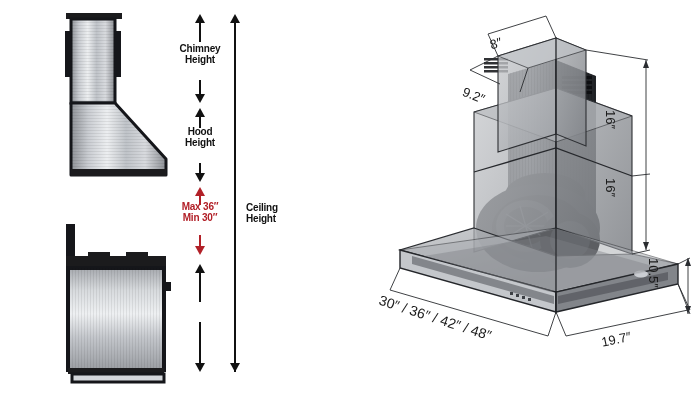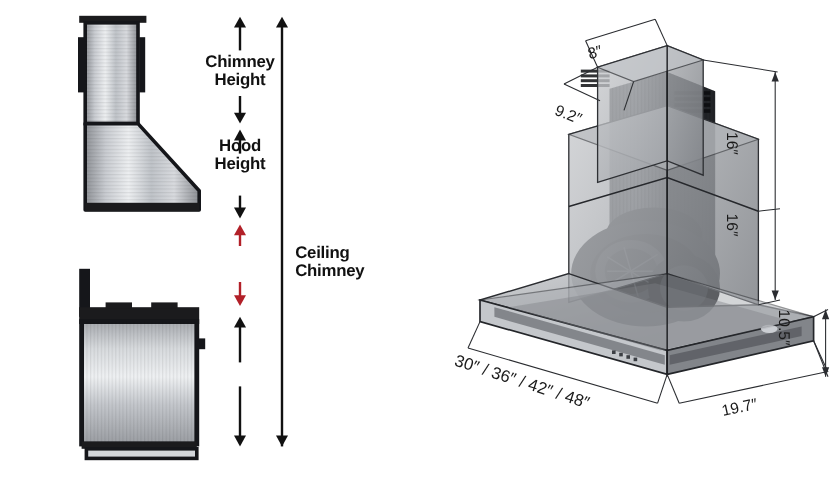--- a/index.html
+++ b/index.html
@@ -21,21 +21,21 @@
     position: absolute;
     font-family: "Liberation Sans", sans-serif;
     font-weight: bold;
     color: #111111;
     text-align: center;
     line-height: 1.08;
     white-space: pre;
     letter-spacing: -0.2px;
   }
   .lbl.red { color: #b22028; }
-  .lbl.big { font-size: 14px; }
+  .lbl.big { font-size: 10px; }
 
   
   .vline {
     position: absolute;
     width: 2px;
     background: #111111;
   }
   .vline.red { background: #b22028; width: 2px; }
 
   .arrowhead {
@@ -137,40 +137,42 @@
 
   <div class="arrowhead up" style="left:195px; top:14px;"></div>
   <div class="vline" style="left:199px; top:22px; height:20px;"></div>
   <div class="lbl big" style="left:150px; top:44px; width:100px;">Chimney
 Height</div>
   <div class="vline" style="left:199px; top:80px; height:15px;"></div>
   <div class="arrowhead down" style="left:195px; top:94px;"></div>
 
   <div class="arrowhead up" style="left:195px; top:108px;"></div>
   <div class="vline" style="left:199px; top:116px; height:12px;"></div>
-  <div class="lbl big" style="left:150px; top:114px; width:100px;">Hood
+  <div class="lbl big" style="left:150px; top:127px; width:100px;">Hood
 Height</div>
   <div class="vline" style="left:199px; top:163px; height:11px;"></div>
   <div class="arrowhead down" style="left:195px; top:173px;"></div>
 
   <div class="arrowhead up red" style="left:195px; top:187px;"></div>
   <div class="vline red" style="left:199px; top:195px; height:10px;"></div>
+  <div class="lbl big red" style="left:147px; top:202px; width:106px;">Max 36″
+Min 30″</div>
   <div class="vline red" style="left:199px; top:235px; height:12px;"></div>
   <div class="arrowhead down red" style="left:195px; top:246px;"></div>
 
   <div class="arrowhead up" style="left:195px; top:264px;"></div>
   <div class="vline" style="left:199px; top:272px; height:30px;"></div>
   <div class="vline" style="left:199px; top:322px; height:42px;"></div>
   <div class="arrowhead down" style="left:195px; top:363px;"></div>
 
   <div class="arrowhead up" style="left:230px; top:14px;"></div>
   <div class="vline" style="left:234px; top:22px; height:350px;"></div>
   <div class="arrowhead down" style="left:230px; top:363px;"></div>
   <div class="lbl big" style="left:246px; top:203px; width:78px; text-align:left;">Ceiling
-Chimney</div>
+Height</div>
 
   <div id="model">
     <svg width="340" height="380" viewBox="0 0 340 380">
       <defs>
         <linearGradient id="glassL" x1="0" y1="0" x2="1" y2="1">
           <stop offset="0%" stop-color="#c9cbce" stop-opacity="0.78"></stop>
           <stop offset="100%" stop-color="#9ea1a6" stop-opacity="0.82"></stop>
         </linearGradient>
         <linearGradient id="glassR" x1="0" y1="0" x2="1" y2="1">
           <stop offset="0%" stop-color="#a7aaae" stop-opacity="0.80"></stop>

